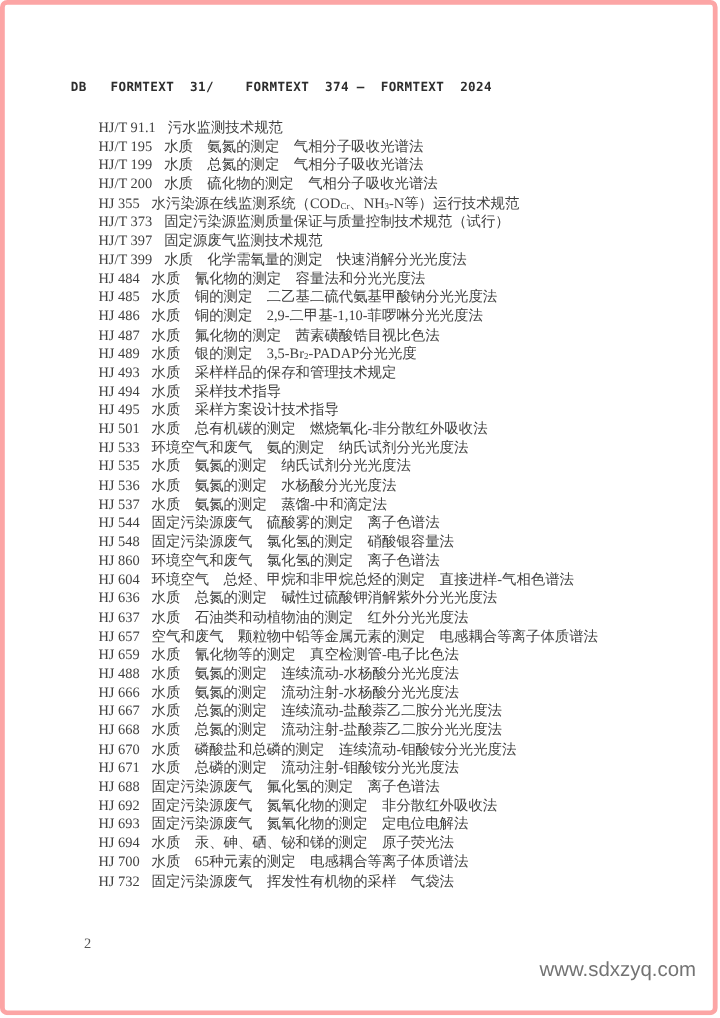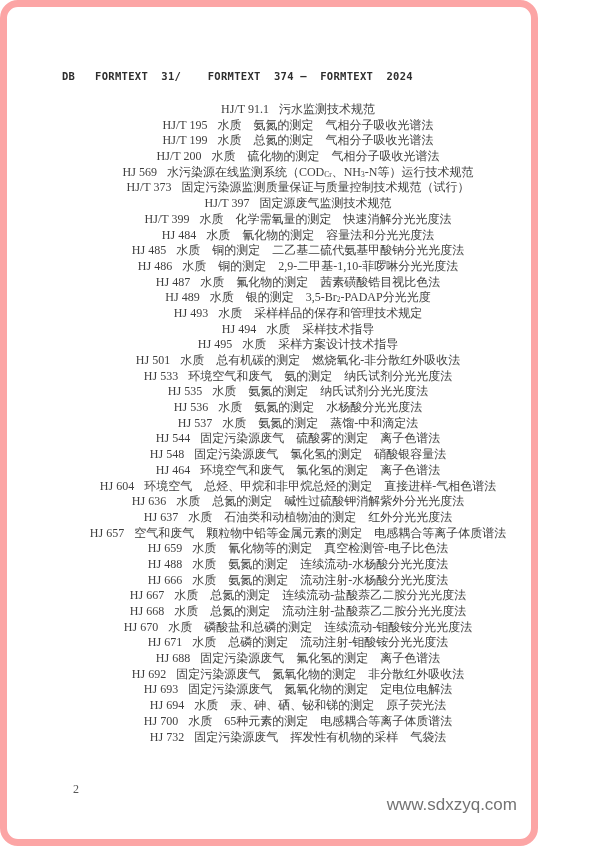--- a/index.html
+++ b/index.html
@@ -3,45 +3,44 @@
 <meta charset="utf-8">
 <style>
   html, body {
     margin: 0;
     padding: 0;
     background: #ffffff;
     font-family: "Liberation Serif", "DejaVu Serif", serif;
   }
   .page {
     position: relative;
-    width: 538px;
+    width: 598px;
     height: 846px;
     background: #ffffff;
-    border: 7px solid #fca5a5;
-    border-radius: 18px;
+    border: 4px solid #fca5a5;
+    border-radius: 6px;
     overflow: hidden;
     box-sizing: border-box;
   }
   .doc-header {
     position: absolute;
     left: 55px;
     top: 63px;
     font-family: "DejaVu Sans Mono", "Liberation Mono", monospace;
     font-size: 10.5px;
     font-weight: 700;
     color: #2e2e2e;
     letter-spacing: 0.3px;
     white-space: pre;
   }
   .standards-list {
     position: absolute;
     left: 78px;
     top: 95px;
     right: 20px;
-    text-align: center;
   }
   .std-row {
     height: 15.7px;
     line-height: 15.7px;
     font-size: 12px;
     color: #3f3f3f;
     white-space: nowrap;
   }
   .std-code {
     display: inline-block;
@@ -80,40 +79,40 @@
 
 <div class="page">
 
   <div class="doc-header">DB   FORMTEXT  31/    FORMTEXT  374 —  FORMTEXT  2024</div>
 
   <div class="standards-list">
       <div class="std-row"><span class="std-code">HJ/T 91.1</span><span class="std-title"><span>污水监测技术规范</span></span></div>
       <div class="std-row"><span class="std-code">HJ/T 195</span><span class="std-title"><span>水质　氨氮的测定　气相分子吸收光谱法</span></span></div>
       <div class="std-row"><span class="std-code">HJ/T 199</span><span class="std-title"><span>水质　总氮的测定　气相分子吸收光谱法</span></span></div>
       <div class="std-row"><span class="std-code">HJ/T 200</span><span class="std-title"><span>水质　硫化物的测定　气相分子吸收光谱法</span></span></div>
-      <div class="std-row"><span class="std-code">HJ 569</span><span class="std-title"><span>水污染源在线监测系统（COD</span><sub>Cr</sub><span>、NH</span><sub>3</sub><span>-N等）运行技术规范</span></span></div>
+      <div class="std-row"><span class="std-code">HJ 355</span><span class="std-title"><span>水污染源在线监测系统（COD</span><sub>Cr</sub><span>、NH</span><sub>3</sub><span>-N等）运行技术规范</span></span></div>
       <div class="std-row"><span class="std-code">HJ/T 373</span><span class="std-title"><span>固定污染源监测质量保证与质量控制技术规范（试行）</span></span></div>
       <div class="std-row"><span class="std-code">HJ/T 397</span><span class="std-title"><span>固定源废气监测技术规范</span></span></div>
       <div class="std-row"><span class="std-code">HJ/T 399</span><span class="std-title"><span>水质　化学需氧量的测定　快速消解分光光度法</span></span></div>
       <div class="std-row"><span class="std-code">HJ 484</span><span class="std-title"><span>水质　氰化物的测定　容量法和分光光度法</span></span></div>
       <div class="std-row"><span class="std-code">HJ 485</span><span class="std-title"><span>水质　铜的测定　二乙基二硫代氨基甲酸钠分光光度法</span></span></div>
       <div class="std-row"><span class="std-code">HJ 486</span><span class="std-title"><span>水质　铜的测定　2,9-二甲基-1,10-菲啰啉分光光度法</span></span></div>
       <div class="std-row"><span class="std-code">HJ 487</span><span class="std-title"><span>水质　氟化物的测定　茜素磺酸锆目视比色法</span></span></div>
       <div class="std-row"><span class="std-code">HJ 489</span><span class="std-title"><span>水质　银的测定　3,5-Br</span><sub>2</sub><span>-PADAP分光光度</span></span></div>
       <div class="std-row"><span class="std-code">HJ 493</span><span class="std-title"><span>水质　采样样品的保存和管理技术规定</span></span></div>
       <div class="std-row"><span class="std-code">HJ 494</span><span class="std-title"><span>水质　采样技术指导</span></span></div>
       <div class="std-row"><span class="std-code">HJ 495</span><span class="std-title"><span>水质　采样方案设计技术指导</span></span></div>
       <div class="std-row"><span class="std-code">HJ 501</span><span class="std-title"><span>水质　总有机碳的测定　燃烧氧化-非分散红外吸收法</span></span></div>
       <div class="std-row"><span class="std-code">HJ 533</span><span class="std-title"><span>环境空气和废气　氨的测定　纳氏试剂分光光度法</span></span></div>
       <div class="std-row"><span class="std-code">HJ 535</span><span class="std-title"><span>水质　氨氮的测定　纳氏试剂分光光度法</span></span></div>
       <div class="std-row"><span class="std-code">HJ 536</span><span class="std-title"><span>水质　氨氮的测定　水杨酸分光光度法</span></span></div>
       <div class="std-row"><span class="std-code">HJ 537</span><span class="std-title"><span>水质　氨氮的测定　蒸馏-中和滴定法</span></span></div>
       <div class="std-row"><span class="std-code">HJ 544</span><span class="std-title"><span>固定污染源废气　硫酸雾的测定　离子色谱法</span></span></div>
       <div class="std-row"><span class="std-code">HJ 548</span><span class="std-title"><span>固定污染源废气　氯化氢的测定　硝酸银容量法</span></span></div>
-      <div class="std-row"><span class="std-code">HJ 464</span><span class="std-title"><span>环境空气和废气　氯化氢的测定　离子色谱法</span></span></div>
+      <div class="std-row"><span class="std-code">HJ 860</span><span class="std-title"><span>环境空气和废气　氯化氢的测定　离子色谱法</span></span></div>
       <div class="std-row"><span class="std-code">HJ 604</span><span class="std-title"><span>环境空气　总烃、甲烷和非甲烷总烃的测定　直接进样-气相色谱法</span></span></div>
       <div class="std-row"><span class="std-code">HJ 636</span><span class="std-title"><span>水质　总氮的测定　碱性过硫酸钾消解紫外分光光度法</span></span></div>
       <div class="std-row"><span class="std-code">HJ 637</span><span class="std-title"><span>水质　石油类和动植物油的测定　红外分光光度法</span></span></div>
       <div class="std-row"><span class="std-code">HJ 657</span><span class="std-title"><span>空气和废气　颗粒物中铅等金属元素的测定　电感耦合等离子体质谱法</span></span></div>
       <div class="std-row"><span class="std-code">HJ 659</span><span class="std-title"><span>水质　氰化物等的测定　真空检测管-电子比色法</span></span></div>
       <div class="std-row"><span class="std-code">HJ 488</span><span class="std-title"><span>水质　氨氮的测定　连续流动-水杨酸分光光度法</span></span></div>
       <div class="std-row"><span class="std-code">HJ 666</span><span class="std-title"><span>水质　氨氮的测定　流动注射-水杨酸分光光度法</span></span></div>
       <div class="std-row"><span class="std-code">HJ 667</span><span class="std-title"><span>水质　总氮的测定　连续流动-盐酸萘乙二胺分光光度法</span></span></div>
       <div class="std-row"><span class="std-code">HJ 668</span><span class="std-title"><span>水质　总氮的测定　流动注射-盐酸萘乙二胺分光光度法</span></span></div>
       <div class="std-row"><span class="std-code">HJ 670</span><span class="std-title"><span>水质　磷酸盐和总磷的测定　连续流动-钼酸铵分光光度法</span></span></div>

